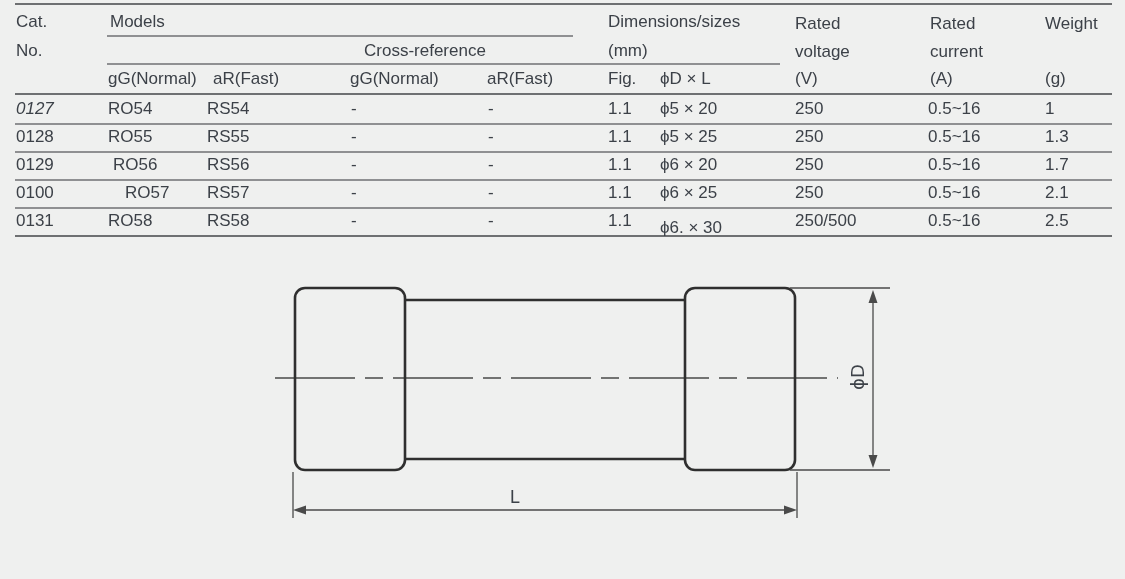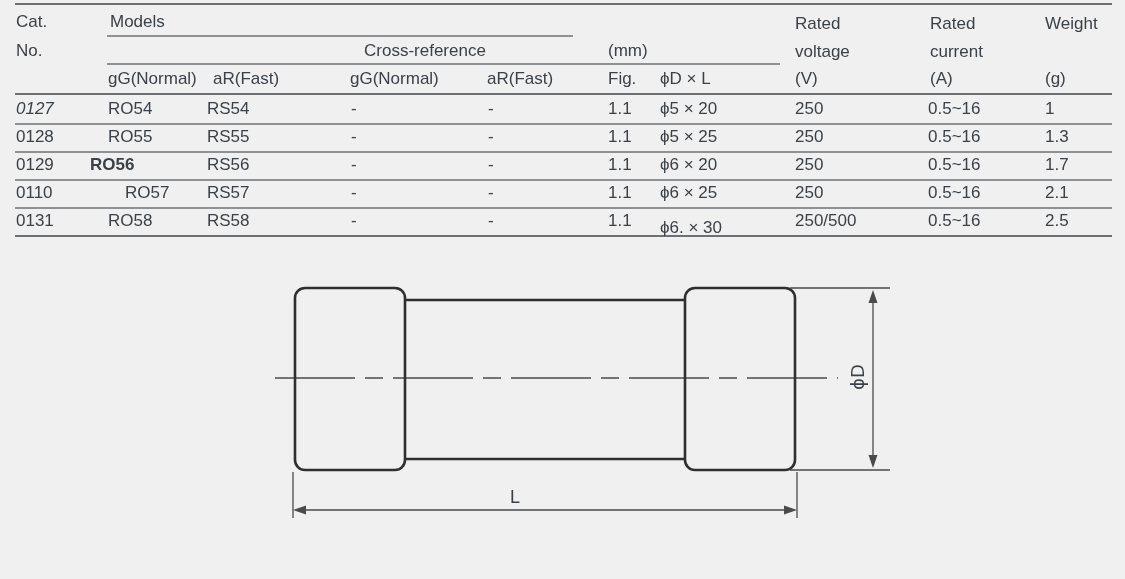--- a/index.html
+++ b/index.html
@@ -30,20 +30,21 @@
     <div class="hline" style="left:107px;top:63px;width:673px;"></div>
     <div class="hline heavy" style="left:15px;top:93px;width:1097px;"></div>
     <div class="hline" style="left:15px;top:123px;width:1097px;"></div>
     <div class="hline" style="left:15px;top:151px;width:1097px;"></div>
     <div class="hline" style="left:15px;top:179px;width:1097px;"></div>
     <div class="hline" style="left:15px;top:207px;width:1097px;"></div>
     <div class="hline heavy" style="left:15px;top:235px;width:1097px;"></div>
 
     <div class="cell" style="left:16px;top:9px;">Cat.</div>
     <div class="cell" style="left:110px;top:9px;">Models</div>
+    <div class="cell" style="left:608px;top:9px;">Dimensions/sizes</div>
     <div class="cell" style="left:795px;top:11px;">Rated</div>
     <div class="cell" style="left:930px;top:11px;">Rated</div>
     <div class="cell" style="left:1045px;top:11px;">Weight</div>
 
     <div class="cell" style="left:16px;top:38px;">No.</div>
     <div class="cell" style="left:351px;top:38px;margin-left:13px;">Cross-reference</div>
     <div class="cell" style="left:608px;top:38px;">(mm)</div>
     <div class="cell" style="left:795px;top:39px;">voltage</div>
     <div class="cell" style="left:930px;top:39px;">current</div>
 
@@ -78,33 +79,33 @@
       <div class="cell" style="left:488px;">-</div>
       <div class="cell" style="left:608px;">1.1</div>
       <div class="cell" style="left:660px;">ϕ5 × 25</div>
       <div class="cell" style="left:795px;">250</div>
       <div class="cell" style="left:928px;">0.5~16</div>
       <div class="cell" style="left:1045px;">1.3</div>
     </div>
 
     <div class="row" style="top:151px;">
       <div class="cell" style="left:16px;">0129</div>
-      <div class="cell" style="left:90px;font-weight:bold;">RO56</div>
+      <div class="cell" style="left:113px;">RO56</div>
       <div class="cell" style="left:207px;">RS56</div>
       <div class="cell" style="left:351px;">-</div>
       <div class="cell" style="left:488px;">-</div>
       <div class="cell" style="left:608px;">1.1</div>
       <div class="cell" style="left:660px;">ϕ6 × 20</div>
       <div class="cell" style="left:795px;">250</div>
       <div class="cell" style="left:928px;">0.5~16</div>
       <div class="cell" style="left:1045px;">1.7</div>
     </div>
 
     <div class="row" style="top:179px;">
-      <div class="cell" style="left:16px;">0110</div>
+      <div class="cell" style="left:16px;">0100</div>
       <div class="cell" style="left:108px;margin-left:17px;">RO57</div>
       <div class="cell" style="left:207px;">RS57</div>
       <div class="cell" style="left:351px;">-</div>
       <div class="cell" style="left:488px;">-</div>
       <div class="cell" style="left:608px;">1.1</div>
       <div class="cell" style="left:660px;">ϕ6 × 25</div>
       <div class="cell" style="left:795px;">250</div>
       <div class="cell" style="left:928px;">0.5~16</div>
       <div class="cell" style="left:1045px;">2.1</div>
     </div>

